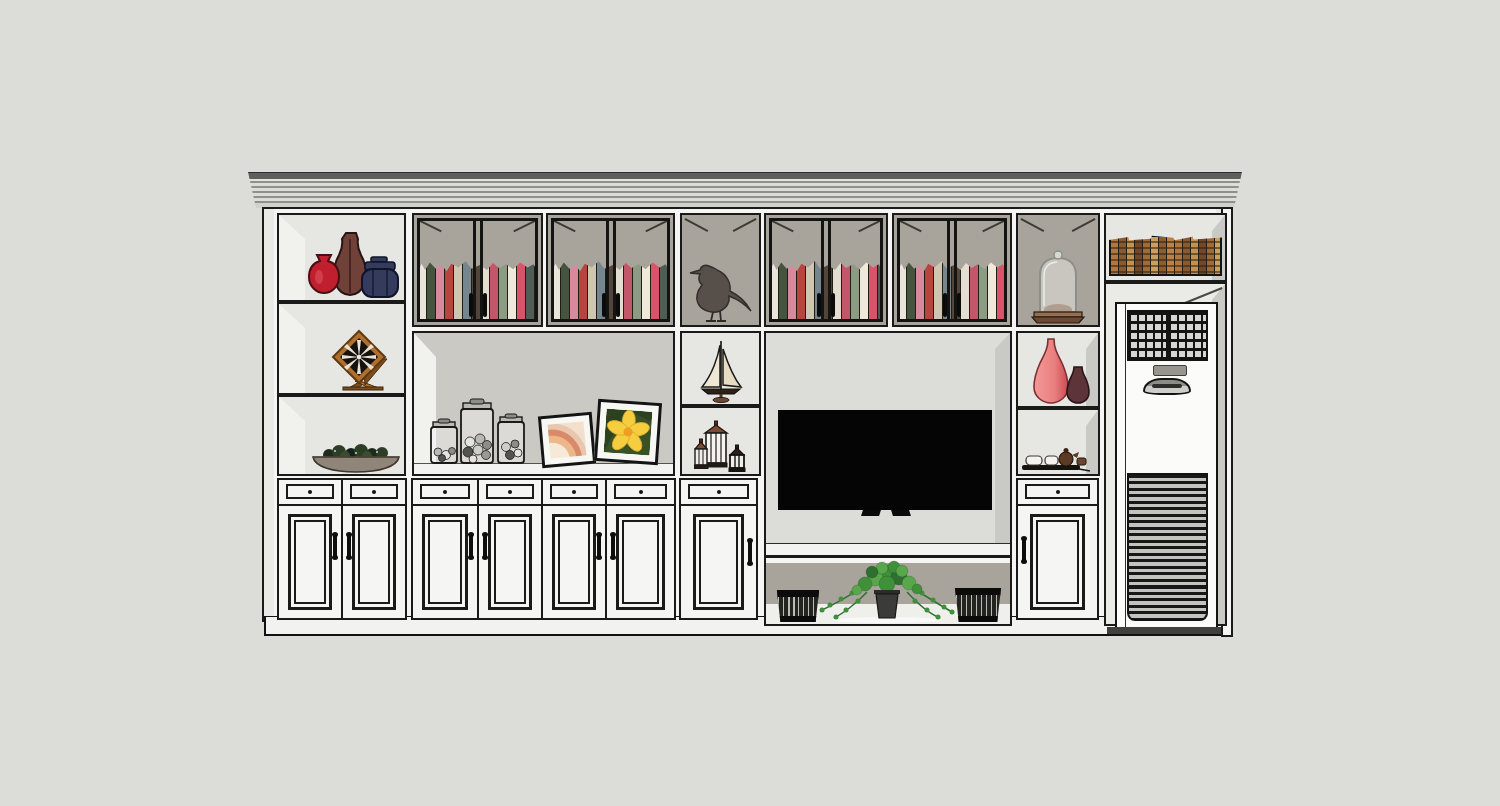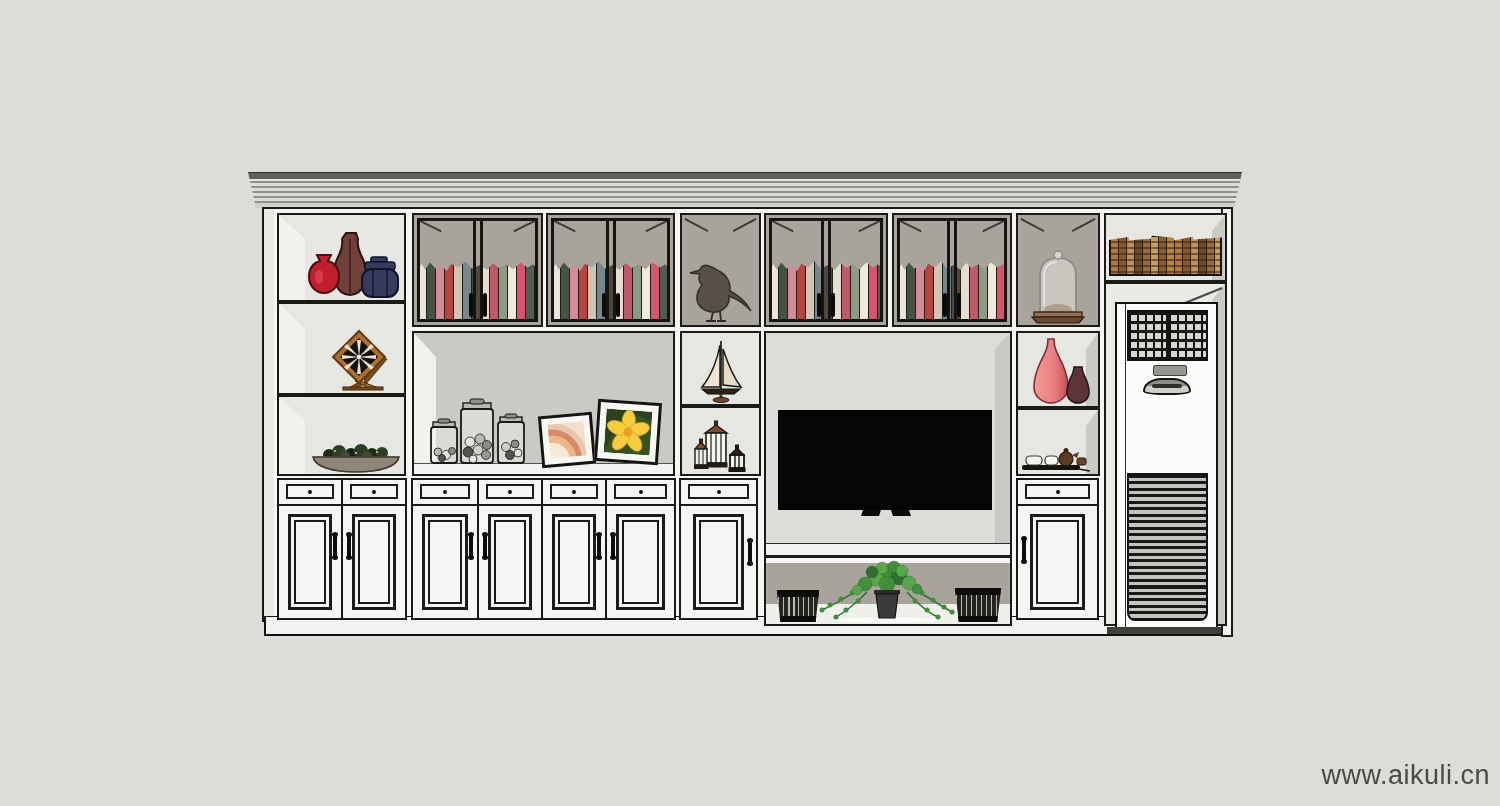--- a/index.html
+++ b/index.html
@@ -478,14 +478,13 @@
   <div class="a drawer" style="left:1016px;top:478px;width:79px">
       <div class="dr-face"></div>
     </div>
   <div class="a door" style="left:1016px;top:504px;width:79px">
       <div class="panel" style="left:12px;right:12px">
         <div class="panel2"></div>
       </div>
       <span class="handle" style="left:4px;top:32px"></span>
     </div>
 
-  <div class="a watermark" style="right:10px;top:760px">www.aikuli.cn</div>
 </div>
 
 </body></html>

